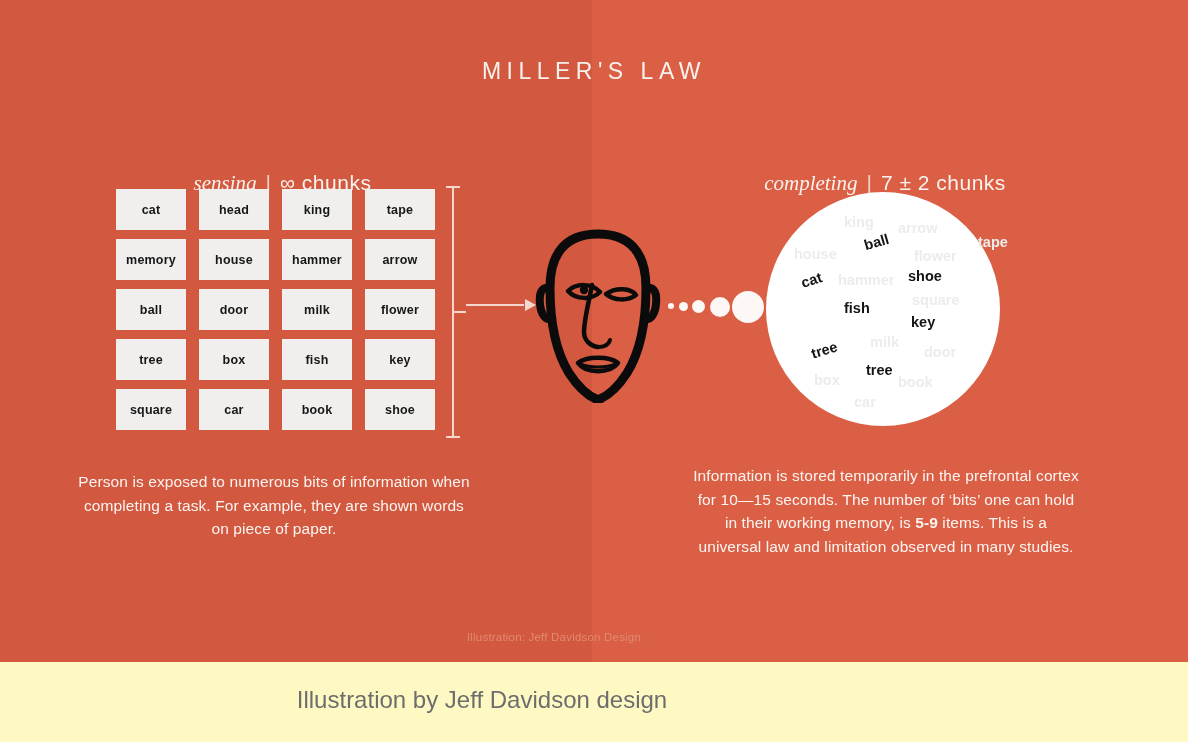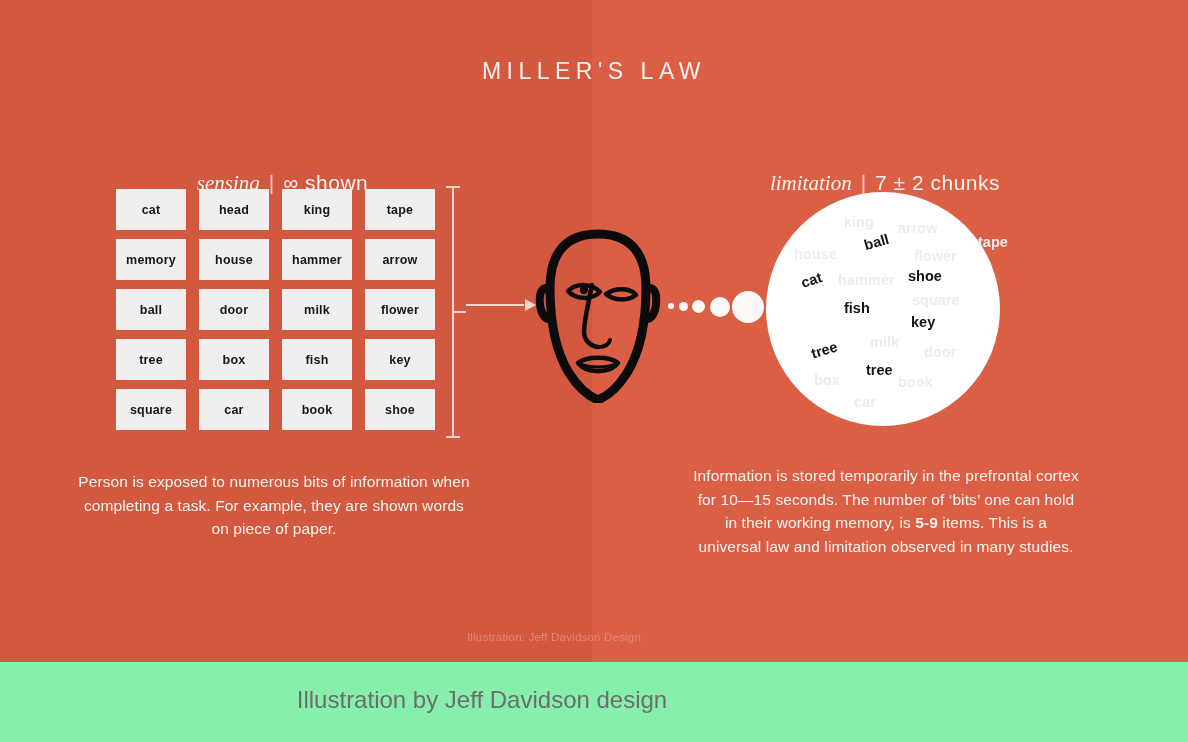--- a/index.html
+++ b/index.html
@@ -3,21 +3,21 @@
 <meta charset="utf-8">
 <title>Miller's Law Illustration</title>
 <style>
   * { margin:0; padding:0; box-sizing:border-box; }
   html, body {
     width:1188px; height:742px;
     background:#ffffff;
     font-family:"Liberation Sans", sans-serif;
     overflow:hidden;
   }
-  #root { position:relative; width:1188px; height:742px; background:#86efac; }
+  #root { position:relative; width:1188px; height:742px; background:#fef9c3; }
 
   
   .poster {
     position:absolute; left:0; top:0; width:1188px; height:662px;
     background:#d55c45;
     overflow:hidden;
   }
   
   .poster .tone-left {
     position:absolute; left:0; top:0; width:592px; height:100%;
@@ -159,25 +159,25 @@
 
   <div class="poster">
     <div class="tone-left"></div>
     <div class="tone-right"></div>
 
     <div class="title">MILLER'S LAW</div>
 
     <div class="col-head left">
       <span class="em">sensing</span>
       <span class="bar">|</span>
-      <span class="qty">∞ shown</span>
+      <span class="qty">∞ chunks</span>
     </div>
 
     <div class="col-head right">
-      <span class="em">limitation</span>
+      <span class="em">completing</span>
       <span class="bar">|</span>
       <span class="qty">7 ± 2 chunks</span>
     </div>
 
     <div class="grid" id="word-grid">
         <div class="card">cat</div>
         <div class="card">head</div>
         <div class="card">king</div>
         <div class="card">tape</div>
         <div class="card">memory</div>

